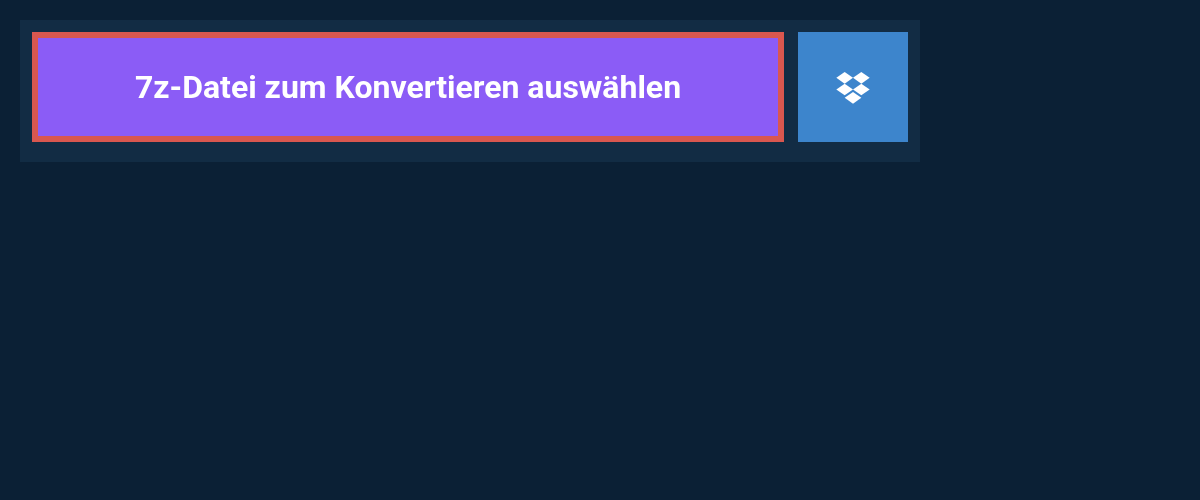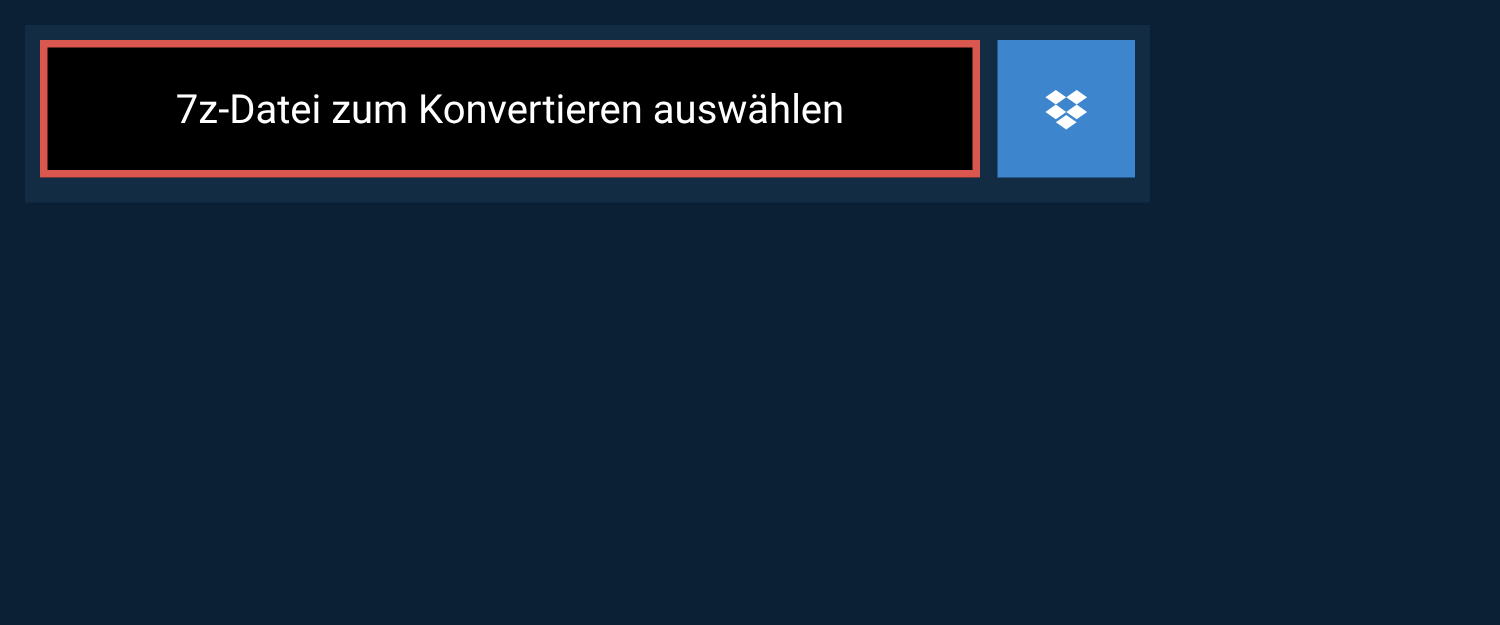--- a/index.html
+++ b/index.html
@@ -25,25 +25,25 @@
       line-height: 1.2;
     }
     .button-row {
       display: flex;
       gap: 14px;
       padding: 12px 12px 20px 12px;
       align-items: stretch;
     }
     .select-button {
       flex: 1;
-      background: #000000;
+      background: #8b5cf6;
       border: 6px solid #d9574f;
       color: #ffffff;
       font-size: 32px;
-      font-weight: 400;
+      font-weight: 700;
       text-align: center;
       padding: 30px 20px;
       cursor: pointer;
       display: flex;
       align-items: center;
       justify-content: center;
     }
     .dropbox-button {
       width: 110px;
       background: #3d85cc;

